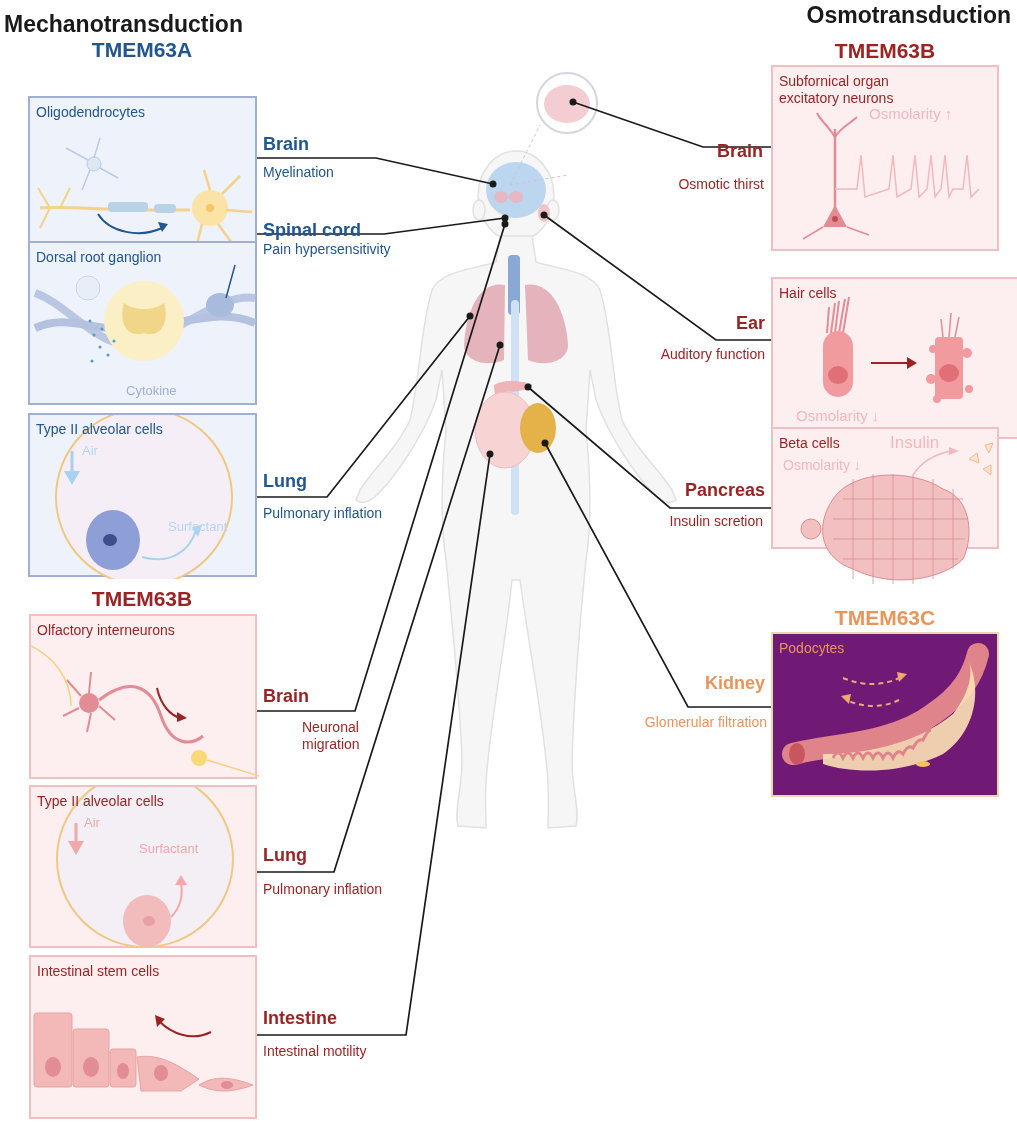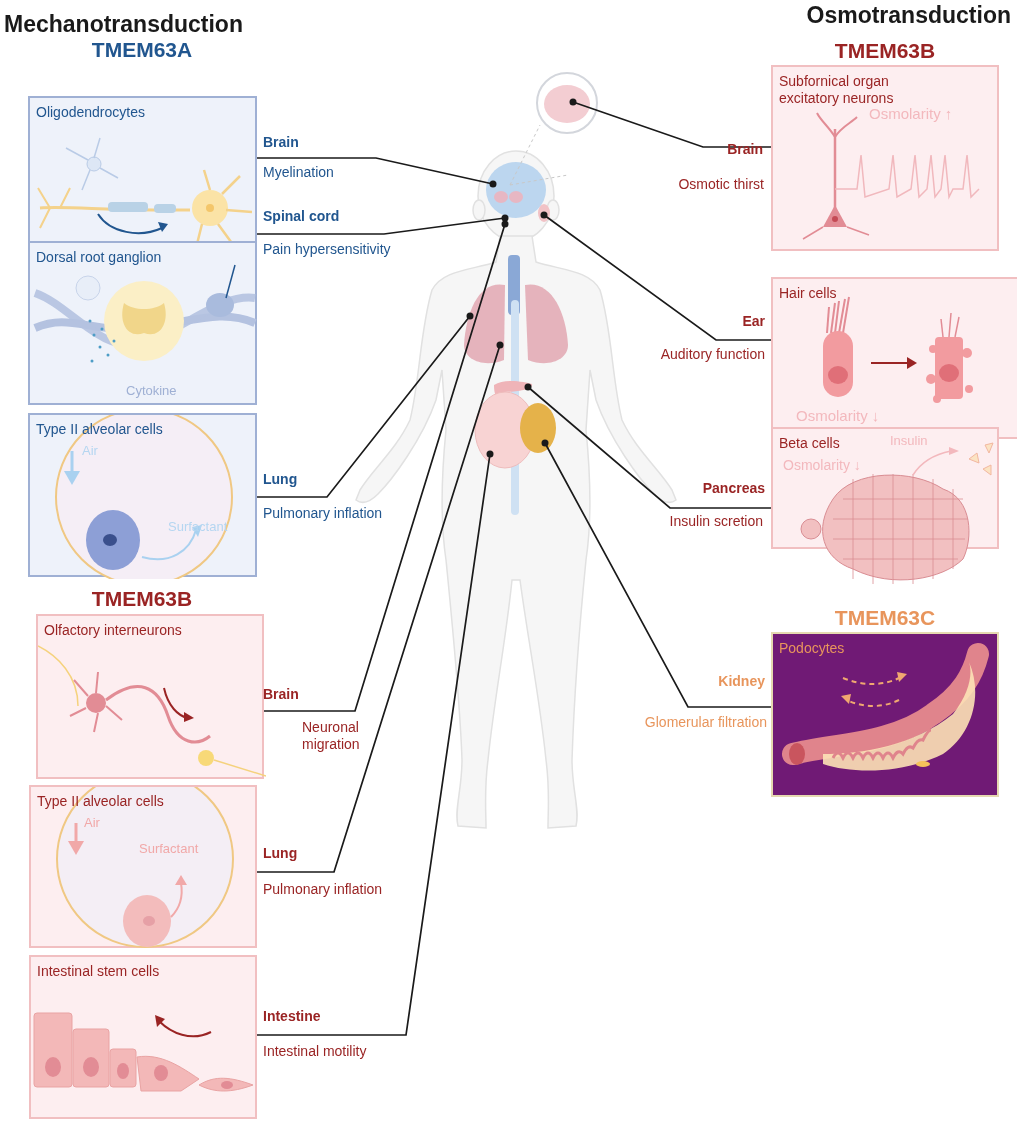--- a/index.html
+++ b/index.html
@@ -8,21 +8,21 @@
   .heading{font-size:23px;font-weight:bold;color:#1a1a1a;white-space:nowrap;}
   .gene{font-size:21px;font-weight:bold;white-space:nowrap;text-align:center;}
   .box{position:absolute;box-sizing:border-box;border:2px solid;}
   .box-blue{border-color:#9fb0d4;background:#eef2fa;}
   .box-pink{border-color:#f1bfc1;background:#fdeef0;}
   .box-yellow{border-color:#e5d8b0;background:#701a75;}
   .box-title{position:absolute;left:6px;top:6px;font-size:14px;line-height:17px;}
   .blue{color:#21568f;}
   .red{color:#9a2424;}
   .orange{color:#e8955c;}
-  .organ{position:absolute;font-size:14px;font-weight:bold;white-space:nowrap;}
+  .organ{position:absolute;font-size:18px;font-weight:bold;white-space:nowrap;}
   .func{position:absolute;font-size:14px;line-height:17px;white-space:nowrap;}
   .right{text-align:right;}
   .faint{position:absolute;font-size:13px;white-space:nowrap;}
   svg{position:absolute;left:0;top:0;}
 </style>
 </head>
 <body>
 
 <div class="abs heading" style="left:4px;top:2px;margin-top:9px;">Mechanotransduction</div>
 <div class="abs heading" style="right:6px;top:2px;text-align:right;">Osmotransduction</div>
@@ -143,21 +143,21 @@
     <ellipse cx="83" cy="125" rx="27" ry="30" fill="#8d9fd6"></ellipse>
     <ellipse cx="80" cy="125" rx="7" ry="6" fill="#3a4f8c"></ellipse>
     <path d="M112,142 C140,150 160,136 166,115" stroke="#a9d1f0" stroke-width="2" fill="none"></path>
     <polygon points="162,112 172,110 168,122" fill="#a9d1f0"></polygon>
   </svg>
   <div class="box-title blue">Type II alveolar cells</div>
   <div class="faint" style="left:52px;top:28px;color:#b5d6f1;">Air</div>
   <div class="faint" style="left:138px;top:104px;color:#b5d6f1;">Surfactant</div>
 </div>
 
-<div class="box box-pink" style="left:29px;top:614px;width:228px;height:165px;margin-left:7px;">
+<div class="box box-pink" style="left:29px;top:614px;width:228px;height:165px;">
   <div class="box-title red">Olfactory interneurons</div>
   <svg width="228" height="165">
     <path d="M0,30 C20,40 40,60 40,90" stroke="#f5d27d" stroke-width="1.5" fill="none"></path>
     <circle cx="58" cy="87" r="10" fill="#e28c95"></circle>
     <g stroke="#e28c95" stroke-width="2" fill="none">
         <path d="M50,80 L36,64 M58,77 L60,56 M48,92 L32,100 M60,97 L56,116 M68,90 L84,104"></path>
       </g>
     <path d="M68,84 C100,60 120,70 130,100 C140,130 160,130 172,120" stroke="#e28c95" stroke-width="3" fill="none"></path>
     <path d="M126,72 C130,90 140,100 150,102" stroke="#9a2424" stroke-width="2" fill="none"></path>
     <polygon points="156,102 146,96 146,106" fill="#9a2424"></polygon>
@@ -261,21 +261,21 @@
     </g>
     <circle cx="38" cy="100" r="10" fill="#f2c0c1" stroke="#d98d93"></circle>
     <path d="M140,46 C150,30 168,24 178,22" stroke="#f3b8bd" stroke-width="1.5" fill="none"></path>
     <polygon points="176,18 186,22 176,26" fill="#f3b8bd"></polygon>
     <g fill="#fbe3c3" stroke="#f2b7a0">
         <polygon points="196,30 204,24 206,34"></polygon>
         <polygon points="212,16 220,14 216,24"></polygon>
         <polygon points="210,40 218,36 218,46"></polygon>
       </g>
   </svg>
-  <div class="faint" style="left:117px;top:4px;font-size:13px;color:#f3b8bd;">Insulin</div>
+  <div class="faint" style="left:117px;top:4px;font-size:17px;color:#f3b8bd;">Insulin</div>
   <div class="faint" style="left:10px;top:28px;font-size:14px;color:#f3b8bd;">Osmolarity ↓</div>
 </div>
 
 <div class="box box-yellow" style="left:771px;top:632px;width:228px;height:165px;">
   <div class="box-title orange">Podocytes</div>
   <svg width="228" height="165">
     <path d="M20,120 C60,110 120,110 160,80 C190,60 200,40 205,20" stroke="#e0848c" stroke-width="22" fill="none" stroke-linecap="round"></path>
     <path d="M50,120 C90,120 140,112 180,80 C196,60 200,40 196,28 C210,60 200,100 170,120 C130,140 80,140 50,130 Z" fill="#fde2b6" opacity="0.9"></path>
     <path d="M60,124 q5,-10 10,0 q5,-10 10,0 q5,-10 10,0 q5,-10 10,0 q5,-10 10,0 q5,-10 10,0 q5,-10 10,-4 q5,-10 10,-6 q5,-10 10,-8 q5,-10 8,-10" stroke="#e0848c" stroke-width="3" fill="none"></path>
     <ellipse cx="24" cy="120" rx="8" ry="11" fill="#c9555e"></ellipse>
@@ -283,21 +283,21 @@
     <polygon points="124,38 134,40 126,48" fill="#f0a870"></polygon>
     <path d="M126,66 C110,74 90,74 74,66" stroke="#f0a870" stroke-width="2" stroke-dasharray="5,4" fill="none"></path>
     <polygon points="68,62 78,60 76,70" fill="#f0a870"></polygon>
     <ellipse cx="150" cy="130" rx="7" ry="3" fill="#f5c25b"></ellipse>
   </svg>
 </div>
 
 <div class="organ blue" style="left:263px;top:134px;">Brain</div>
 <div class="func blue" style="left:263px;top:164px;">Myelination</div>
 
-<div class="organ blue" style="left:263px;top:208px;">Spinal cord</div>
+<div class="organ blue" style="left:263px;top:220px;">Spinal cord</div>
 <div class="func blue" style="left:263px;top:241px;">Pain hypersensitivity</div>
 
 <div class="organ blue" style="left:263px;top:471px;">Lung</div>
 <div class="func blue" style="left:263px;top:505px;">Pulmonary inflation</div>
 
 <div class="organ red" style="left:263px;top:686px;">Brain</div>
 <div class="func red" style="left:263px;top:719px;margin-left:39px;">
   <div>Neuronal</div>
   <div>migration</div>
 </div>

